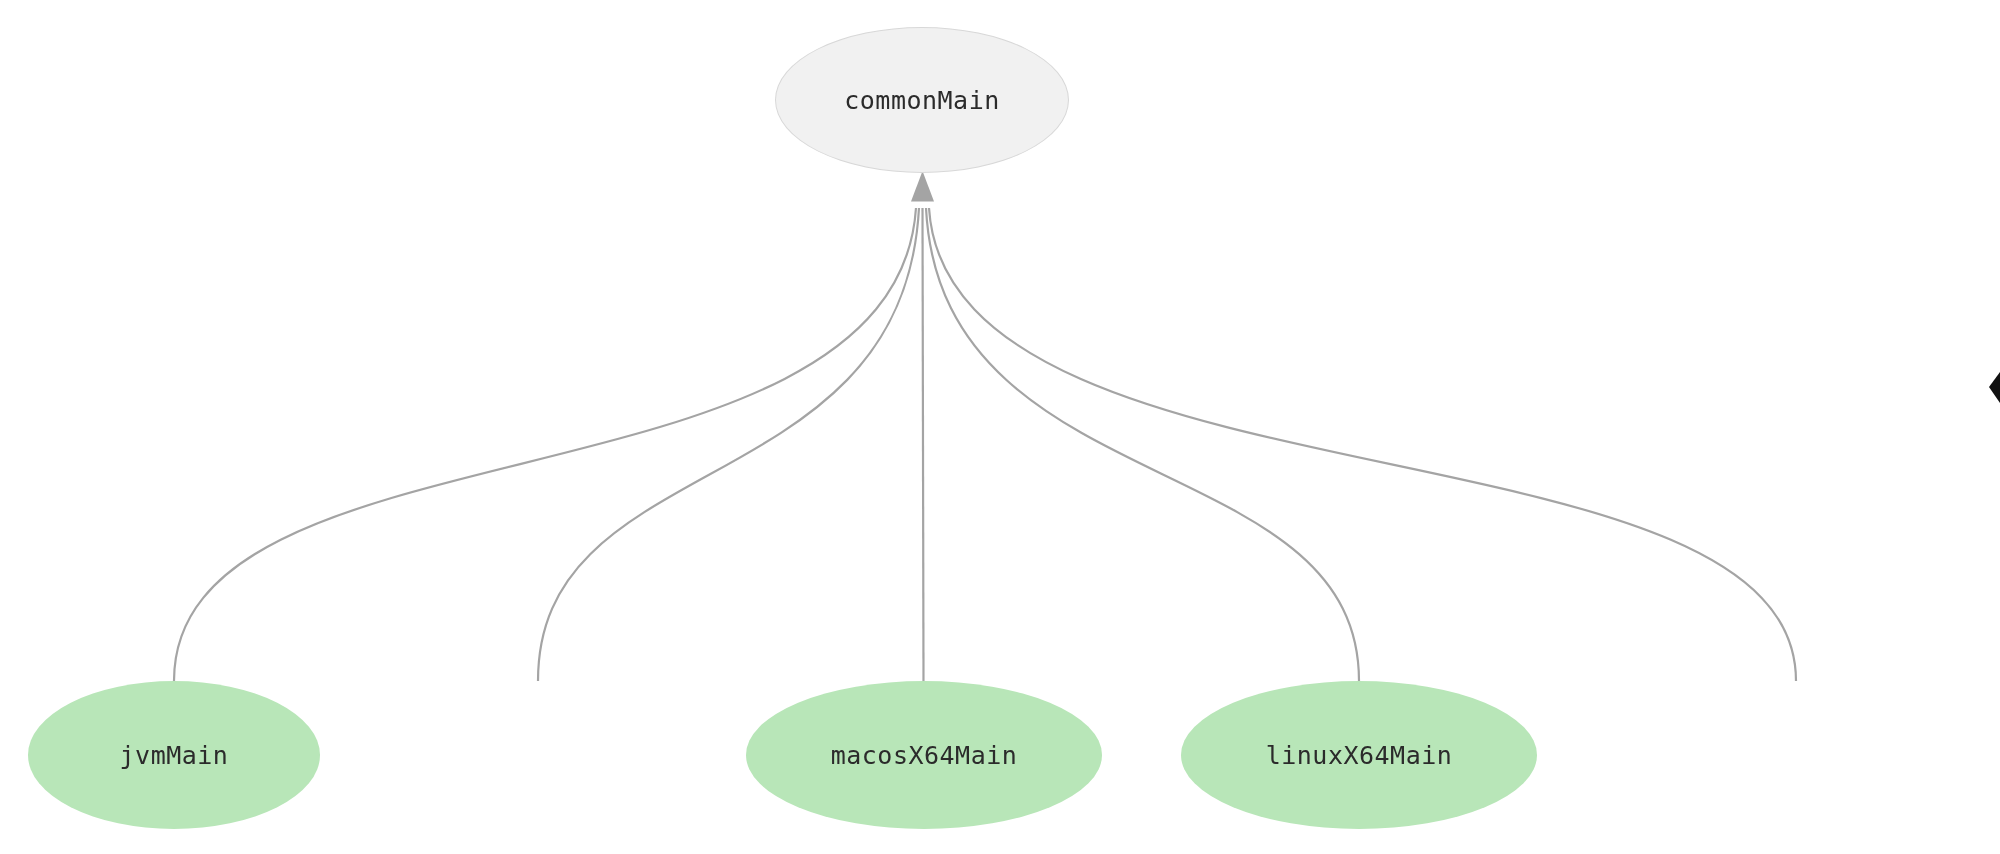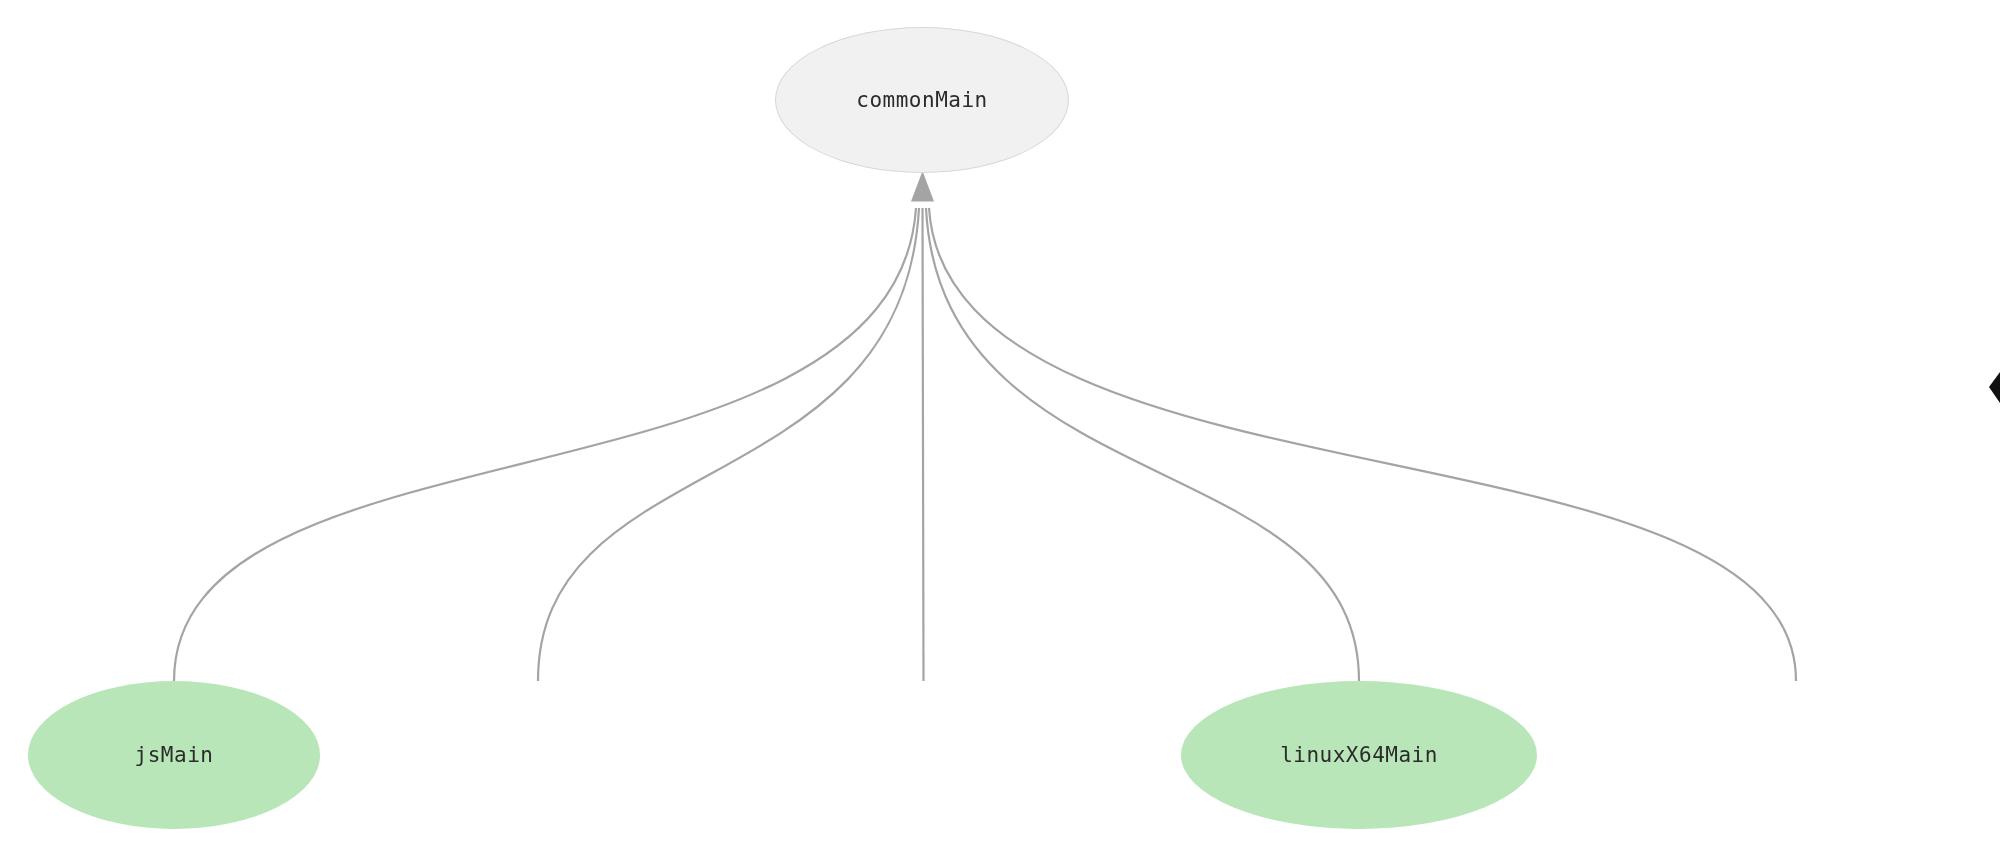--- a/index.html
+++ b/index.html
@@ -37,21 +37,21 @@
   }
   .node {
     position: absolute;
     border-radius: 50%;
     display: flex;
     align-items: center;
     justify-content: center;
     box-sizing: border-box;
   }
   .node .label {
-    font-size: 21px;
+    font-size: 25px;
     color: var(--text, #2b2b2b);
     white-space: nowrap;
     letter-spacing: 0.5px;
   }
   .node.root {
     background: var(--root_fill, #f1f1f1);
     border: 1.5px solid var(--root_border, #d8d8d8);
   }
   .node.leaf {
     background: var(--leaf_fill, #b8e6b8);
@@ -71,23 +71,26 @@
     <path d="M 1796 681 C 1796 410, 949 520, 929 208"></path>
     <polygon class="arrowhead" points="922.5,171 911,201.5 934,201.5"></polygon>
     <polygon class="artifact" points="1989,387 2000,372 2000,403"></polygon>
   </svg>
 
   <div class="node root" style="left:775px; top:27px; width:294px; height:146px;">
     <span class="label">commonMain</span>
   </div>
 
   <div class="node leaf" style="left:28px; top:681px; width:292px; height:148px;">
-    <span class="label">jsMain</span>
+    <span class="label">jvmMain</span>
   </div>
 
 
+  <div class="node leaf" style="left:746px; top:681px; width:356px; height:148px;">
+    <span class="label">macosX64Main</span>
+  </div>
 
   <div class="node leaf" style="left:1181px; top:681px; width:356px; height:148px;align-items:center;">
     <span class="label">linuxX64Main</span>
   </div>
 
 
 </div>
 
 </body></html>

